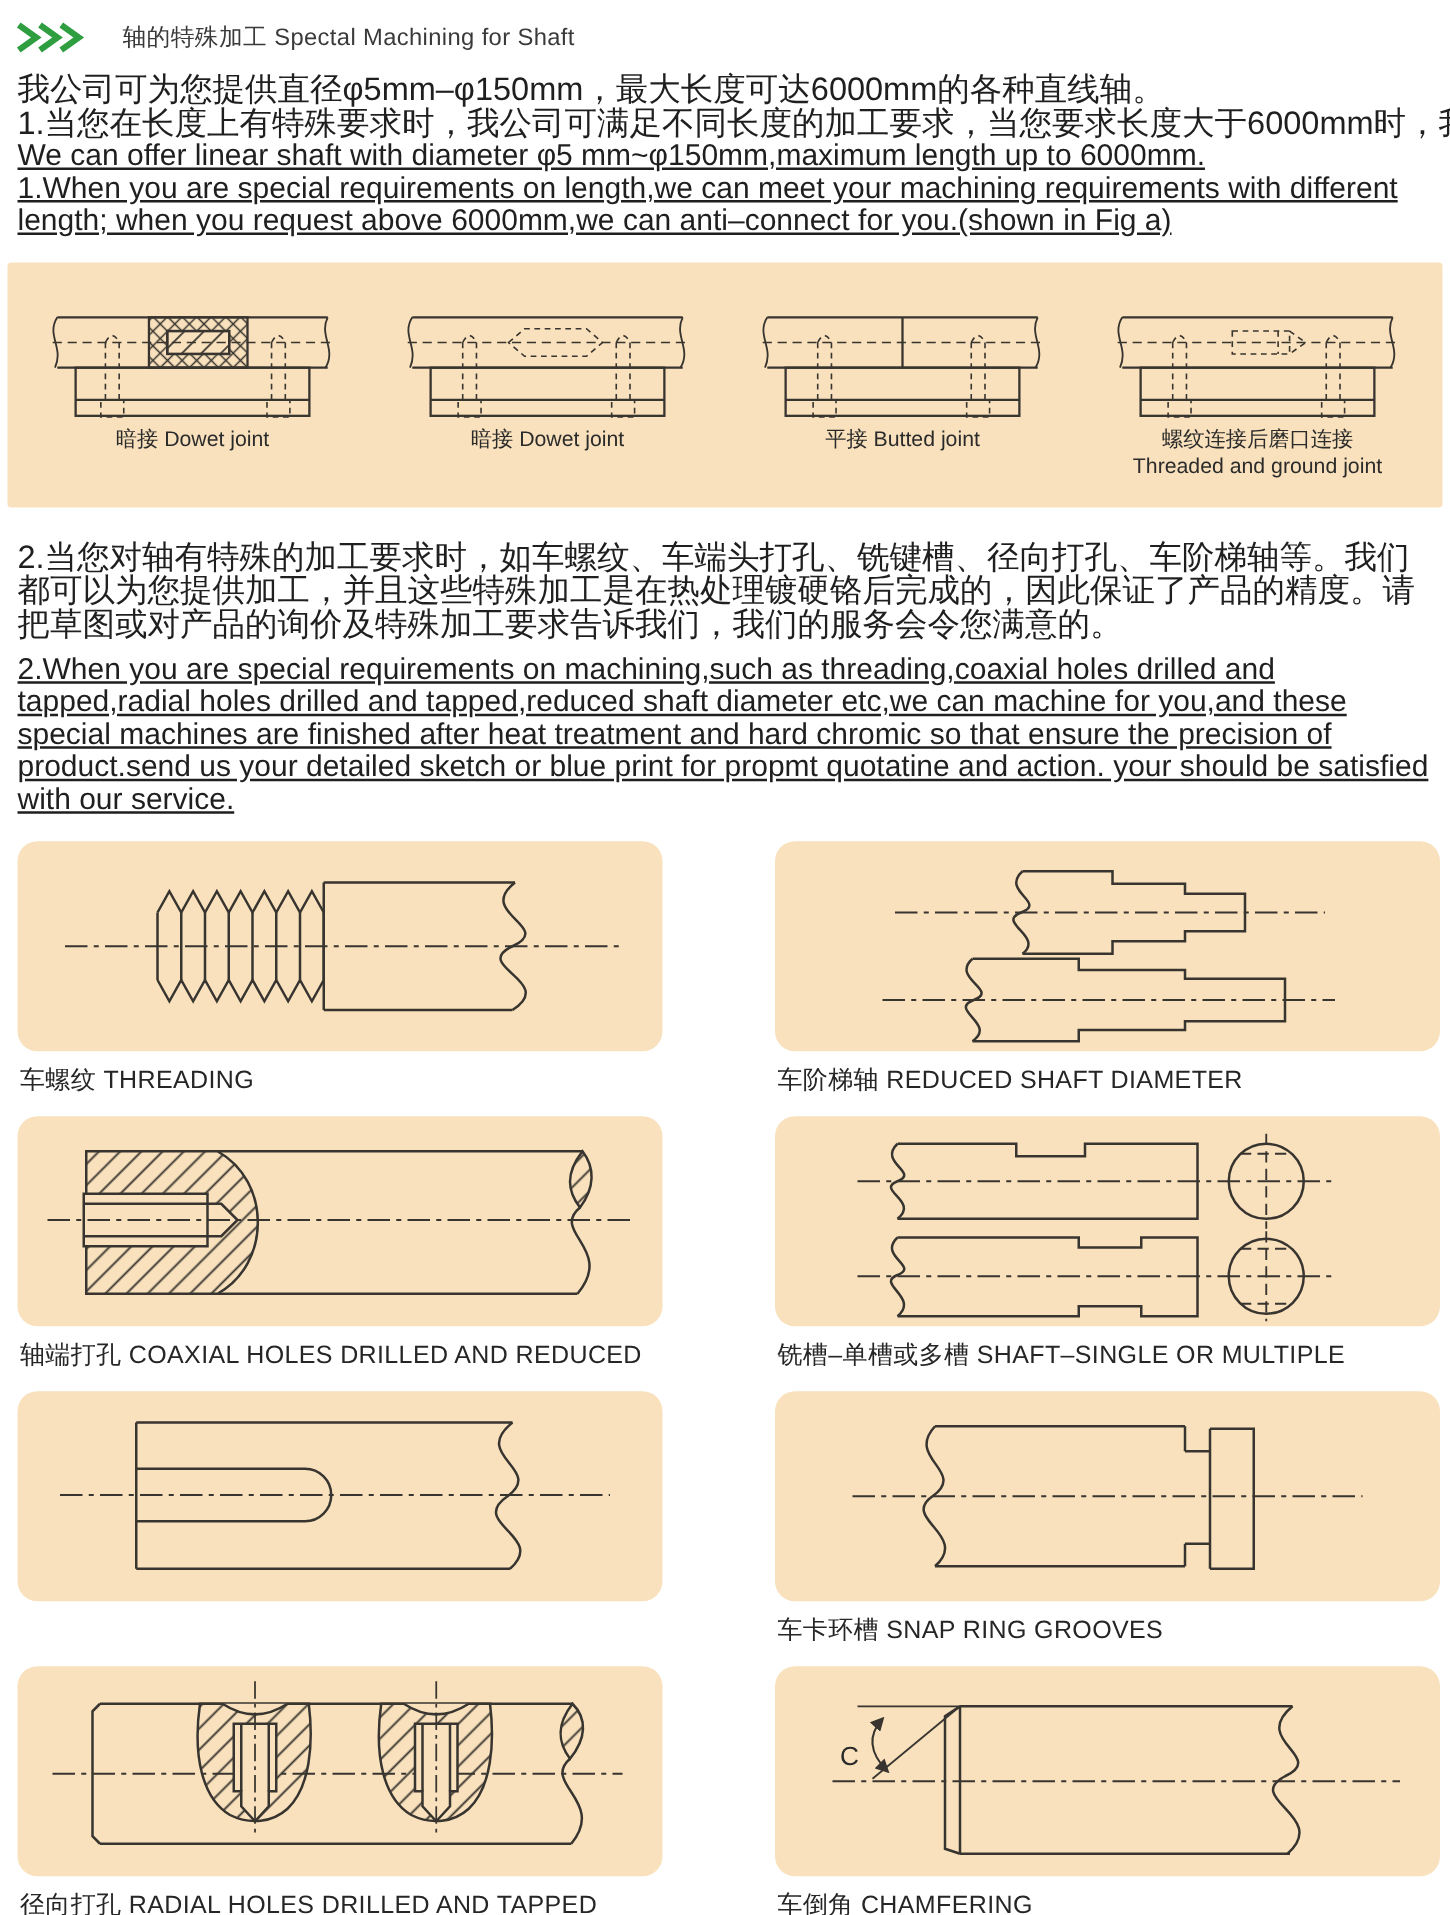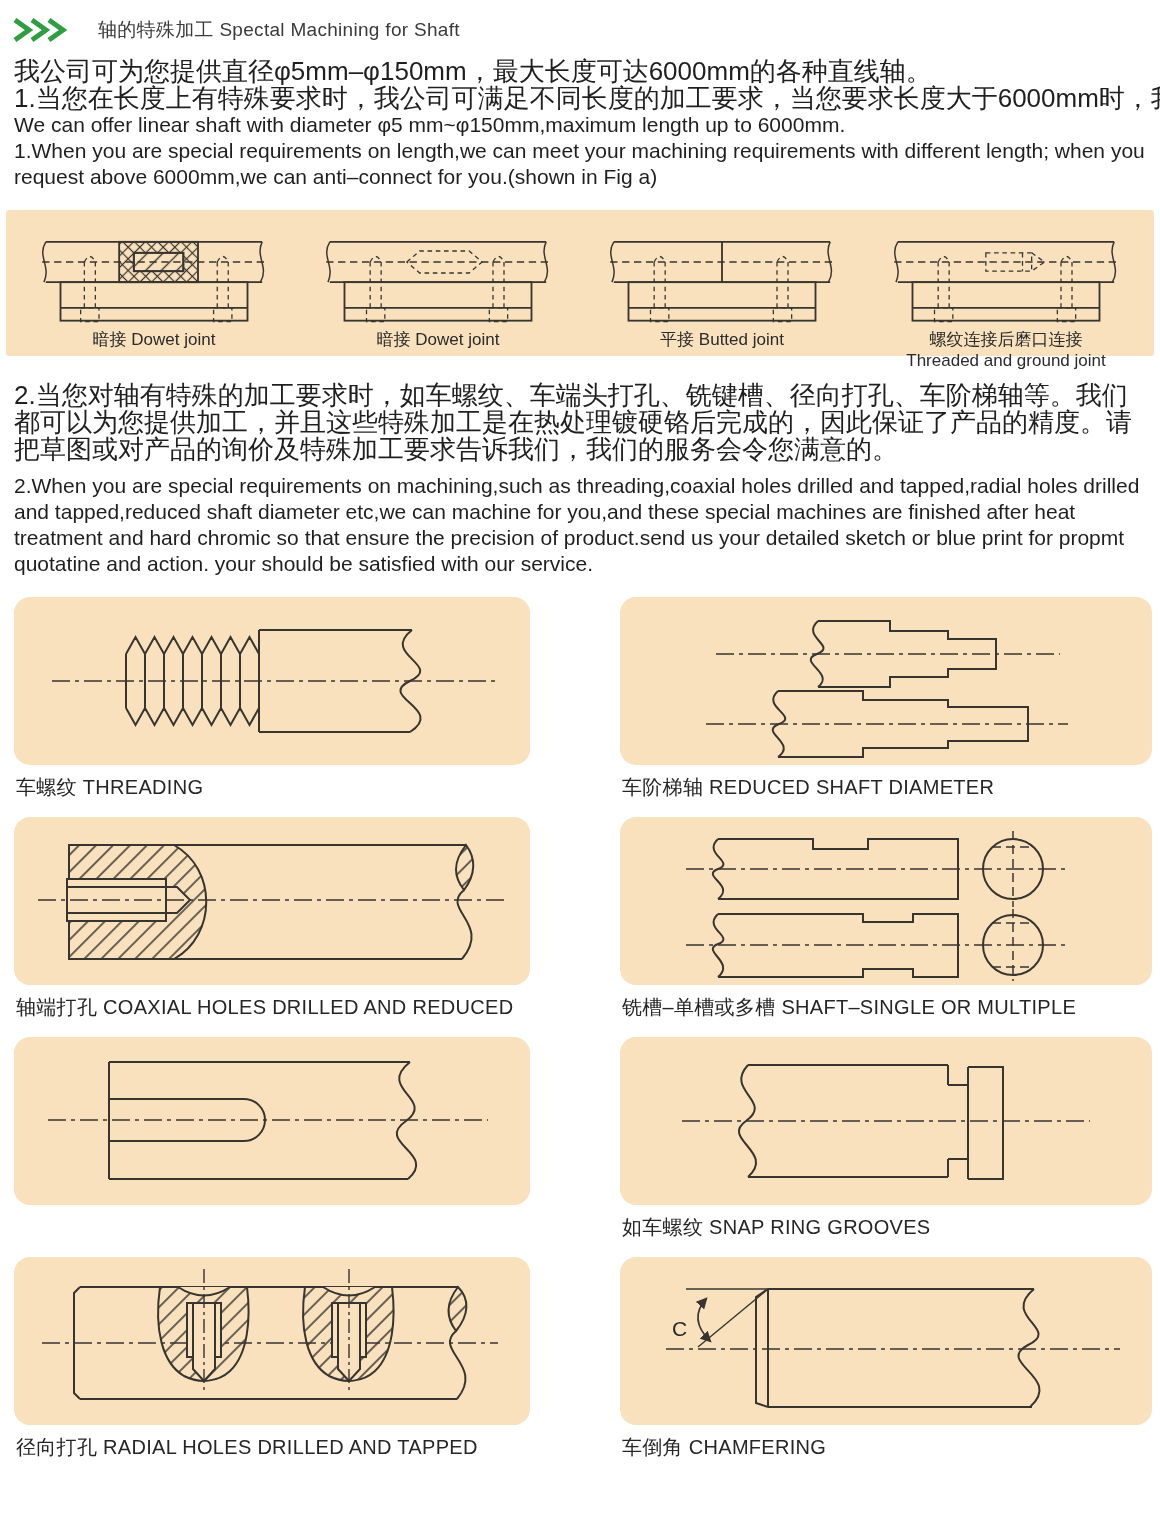--- a/index.html
+++ b/index.html
@@ -6,26 +6,26 @@
   body{background:#ffffff;font-family:"Liberation Sans","DejaVu Sans",sans-serif;color:#242424;}
   .page{position:relative;width:1160px;height:1532px;background:#fff;overflow:hidden;}
 
   
   .hdr{display:flex;align-items:center;gap:30px;padding:16px 0 0 12px;text-align:right;}
   .hdr .title{font-size:19px;color:#3a3a3a;letter-spacing:.3px;}
 
   
   .para{margin:14px 12px 0 14px;}
   .ln-cn{font-size:26px;line-height:27px;white-space:nowrap;color:#1f1f1f;}
-  .ln-en{font-size:21px;line-height:26px;color:#1f1f1f;}
+  .ln-en{font-size:24px;line-height:26px;color:#1f1f1f;text-decoration:underline;}
   .nowrap{white-space:nowrap;}
 
   
-  .jointbar{margin:20px 6px 0 6px;height:146px;background:#f8e1bc;border-radius:3px;
-            display:flex;justify-content:space-evenly;align-items:flex-start;padding-top:8px;box-sizing:border-box;}
+  .jointbar{margin:20px 6px 0 6px;height:196px;background:#f8e1bc;border-radius:3px;
+            display:flex;justify-content:space-evenly;align-items:flex-start;padding-top:20px;box-sizing:border-box;}
   .joint{display:flex;flex-direction:column;align-items:center;width:272px;}
   .joint svg{width:240px;height:110px;}
   .jcap{font-size:17px;line-height:19px;color:#2b2b2b;margin-top:2px;}
 
   
   .p2{margin:26px 12px 0 14px;}
 
   
   .grid{display:grid;grid-template-columns:516px 532px;column-gap:90px;row-gap:16px;margin:20px 0 0 14px;}
   .panel{height:168px;background:#f8e1bc;border-radius:16px;overflow:hidden;}
@@ -254,21 +254,21 @@
         <svg viewBox="0 0 516 168">
           <g fill="none" stroke="#38342f" stroke-width="2">
             <path d="M54,84 H462" stroke-width="1.5" stroke-dasharray="18 5 4 5"></path>
             <path d="M120,28 H320 M120,140 H320"></path>
             <path d="M120,28 C96,54 146,64 118,84 C92,102 148,115 120,140"></path>
             <path d="M320,28 V48 M320,122 V140 M320,48 H340 M320,122 H340"></path>
             <path d="M340,30 V142 M340,30 H375 V142 H340"></path>
           </g>
         </svg>
       </div>
-      <div class="pcap">如车螺纹 SNAP RING GROOVES</div>
+      <div class="pcap">车卡环槽 SNAP RING GROOVES</div>
     </div>
 
     <div class="cell">
       <div class="panel">
         <svg viewBox="0 0 516 168">
           <g fill="none" stroke="#38342f" stroke-width="2">
             <path d="M28,86 H484" stroke-width="1.5" stroke-dasharray="18 5 4 5"></path>
             <path d="M66,30 L60,36 V136 L66,142 M66,30 H444 M66,142 H443"></path>
             <path d="M442,74 C419,94 471,108 443,142"></path>
           </g>

